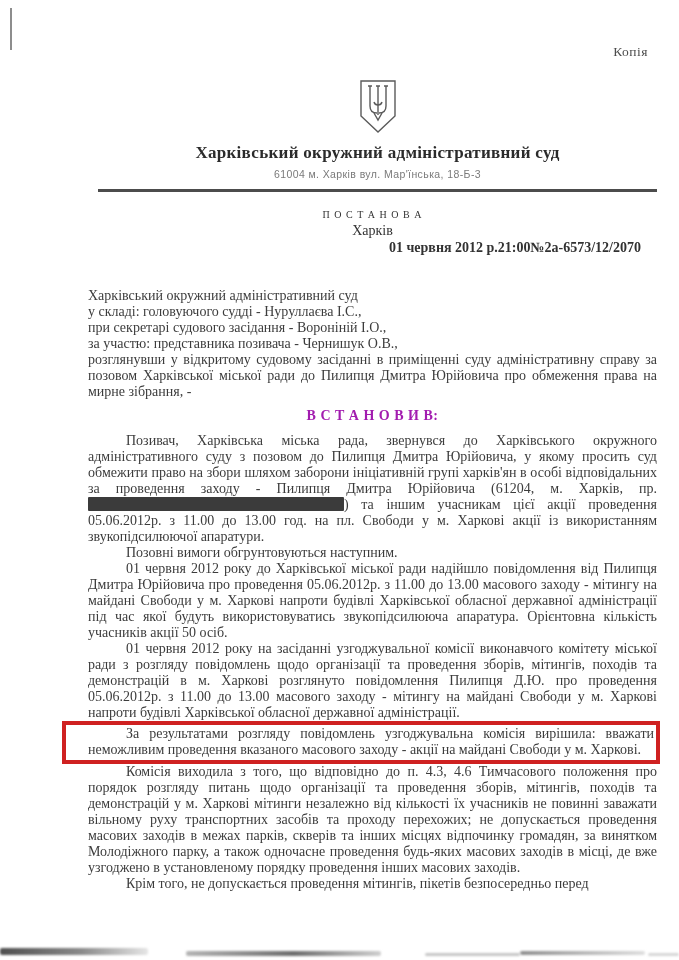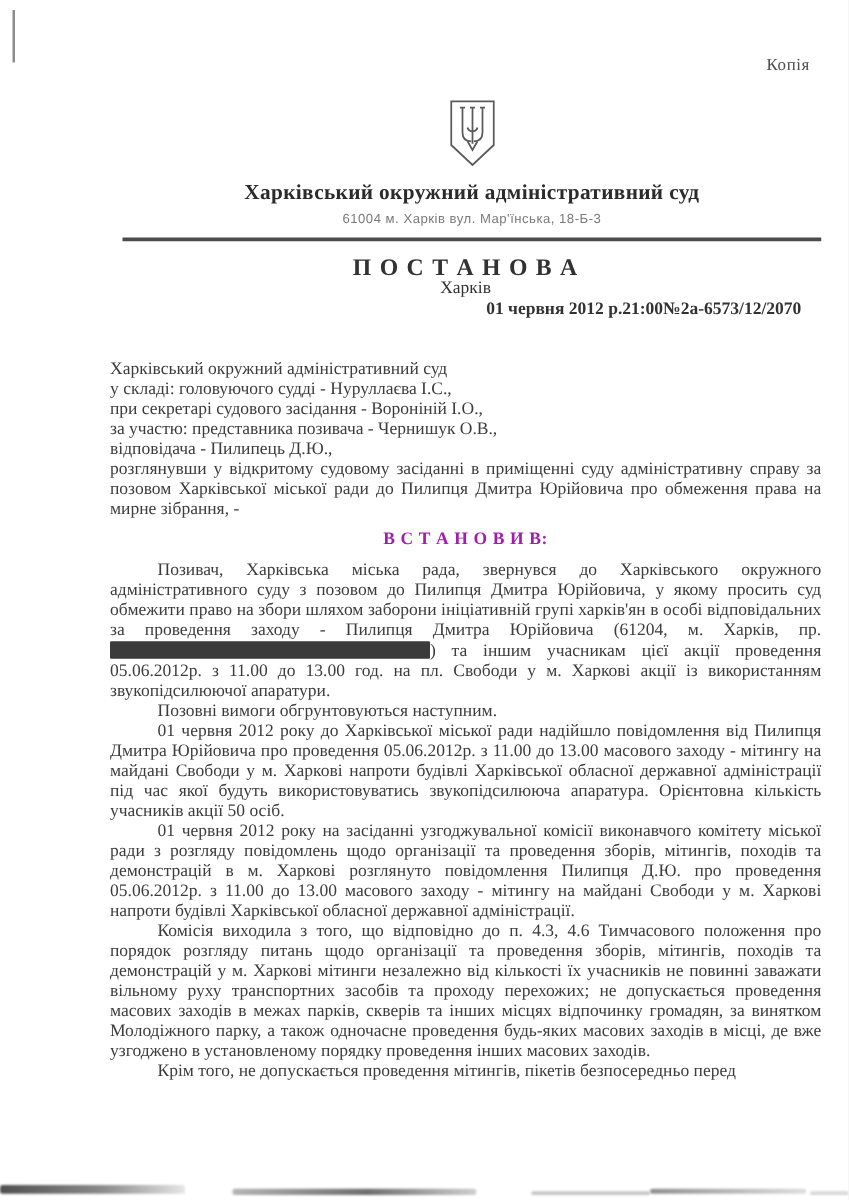--- a/index.html
+++ b/index.html
@@ -20,21 +20,21 @@
 
   .copy-label{position:absolute;top:44px;right:31px;font-size:13.5px;color:#4d4d4d;letter-spacing:0.5px;}
 
   .header{position:absolute;left:98px;top:80px;width:559px;text-align:center;}
   .emblem{display:inline-block;}
   .court-name{margin-top:5px;font-weight:bold;font-size:17px;color:#2b2b2b;letter-spacing:0.3px;}
   .court-address{margin-top:5px;font-family:"Liberation Sans","DejaVu Sans",sans-serif;font-size:10.5px;color:#7a7a7a;letter-spacing:0.4px;}
   .header-rule{margin-top:9px;height:3px;background:#4c4c4c;}
 
   .title-block{position:absolute;left:88px;top:206px;width:569px;text-align:center;color:#323232;}
-  .decree-title{font-weight:bold;font-size:19px;letter-spacing:1px;line-height:17px;}
+  .decree-title{font-weight:normal;font-size:10px;letter-spacing:1px;line-height:17px;}
   .decree-city{font-size:14px;line-height:16px;}
   .date-row{display:flex;justify-content:flex-end;align-items:baseline;font-weight:bold;font-size:14px;margin-top:1px;padding:0 16px 0 12px;}
 
   .doc-body{
     position:absolute;left:88px;top:288px;width:569px;
     font-size:14px;line-height:16px;text-align:justify;color:#3c3c3c;
   }
   .intro-line{text-align:left;}
   .established-heading{text-align:center;font-weight:bold;color:#a21caf;margin:8px 0 9px 0;letter-spacing:0.5px;}
   .doc-body p{margin:0;text-indent:38px;}
@@ -76,34 +76,36 @@
       <span>21:00</span>
       <span>№2а-6573/12/2070</span>
     </div>
   </div>
 
   <div class="doc-body">
     <div class="intro-line">Харківський окружний адміністративний суд</div>
     <div class="intro-line">у складі: головуючого судді - Нуруллаєва І.С.,</div>
     <div class="intro-line">при секретарі судового засідання - Вороніній І.О.,</div>
     <div class="intro-line">за участю: представника позивача - Чернишук О.В.,</div>
-    <div class="intro-line">відповідача - Пилипець Д.Ю.,</div>
     <p class="cont">розглянувши у відкритому судовому засіданні в приміщенні суду адміністративну справу за позовом Харківської міської ради до Пилипця Дмитра Юрійовича про обмеження права на мирне зібрання, -</p>
 
     <div class="established-heading">В С Т А Н О В И В:</div>
 
     <p><span>Позивач, Харківська міська рада, звернувся до Харківського окружного адміністративного суду з позовом до Пилипця Дмитра Юрійовича, у якому просить суд обмежити право на збори шляхом заборони ініціативній групі харків'ян в особі відповідальних за проведення заходу - Пилипця Дмитра Юрійовича (61204, м. Харків, пр.</span>
       <span class="redaction"></span><span>) та іншим учасникам цієї акції проведення 05.06.2012р. з 11.00 до 13.00 год. на пл. Свободи у м. Харкові акції із використанням звукопідсилюючої апаратури.</span></p>
 
     <p>Позовні вимоги обгрунтовуються наступним.</p>
 
     <p>01 червня 2012 року до Харківської міської ради надійшло повідомлення від Пилипця Дмитра Юрійовича про проведення 05.06.2012р. з 11.00 до 13.00 масового заходу - мітингу на майдані Свободи у м. Харкові напроти будівлі Харківської обласної державної адміністрації під час якої будуть використовуватись звукопідсилююча апаратура. Орієнтовна кількість учасників акції 50 осіб.</p>
 
     <p>01 червня 2012 року на засіданні узгоджувальної комісії виконавчого комітету міської ради з розгляду повідомлень щодо організації та проведення зборів, мітингів, походів та демонстрацій в м. Харкові розглянуто повідомлення Пилипця Д.Ю. про проведення 05.06.2012р. з 11.00 до 13.00 масового заходу - мітингу на майдані Свободи у м. Харкові напроти будівлі Харківської обласної державної адміністрації.</p>
 
+    <div class="highlight-box">
+      <p>За результатами розгляду повідомлень узгоджувальна комісія вирішила: вважати неможливим проведення вказаного масового заходу - акції на майдані Свободи у м. Харкові.</p>
+    </div>
 
     <p>Комісія виходила з того, що відповідно до п. 4.3, 4.6 Тимчасового положення про порядок розгляду питань щодо організації та проведення зборів, мітингів, походів та демонстрацій у м. Харкові мітинги незалежно від кількості їх учасників не повинні заважати вільному руху транспортних засобів та проходу перехожих; не допускається проведення масових заходів в межах парків, скверів та інших місцях відпочинку громадян, за винятком Молодіжного парку, а також одночасне проведення будь-яких масових заходів в місці, де вже узгоджено в установленому порядку проведення інших масових заходів.</p>
 
     <p>Крім того, не допускається проведення мітингів, пікетів безпосередньо перед</p>
   </div>
 
   <div class="smudge s1"></div>
   <div class="smudge s2"></div>
   <div class="smudge s3"></div>
   <div class="smudge s4"></div>

